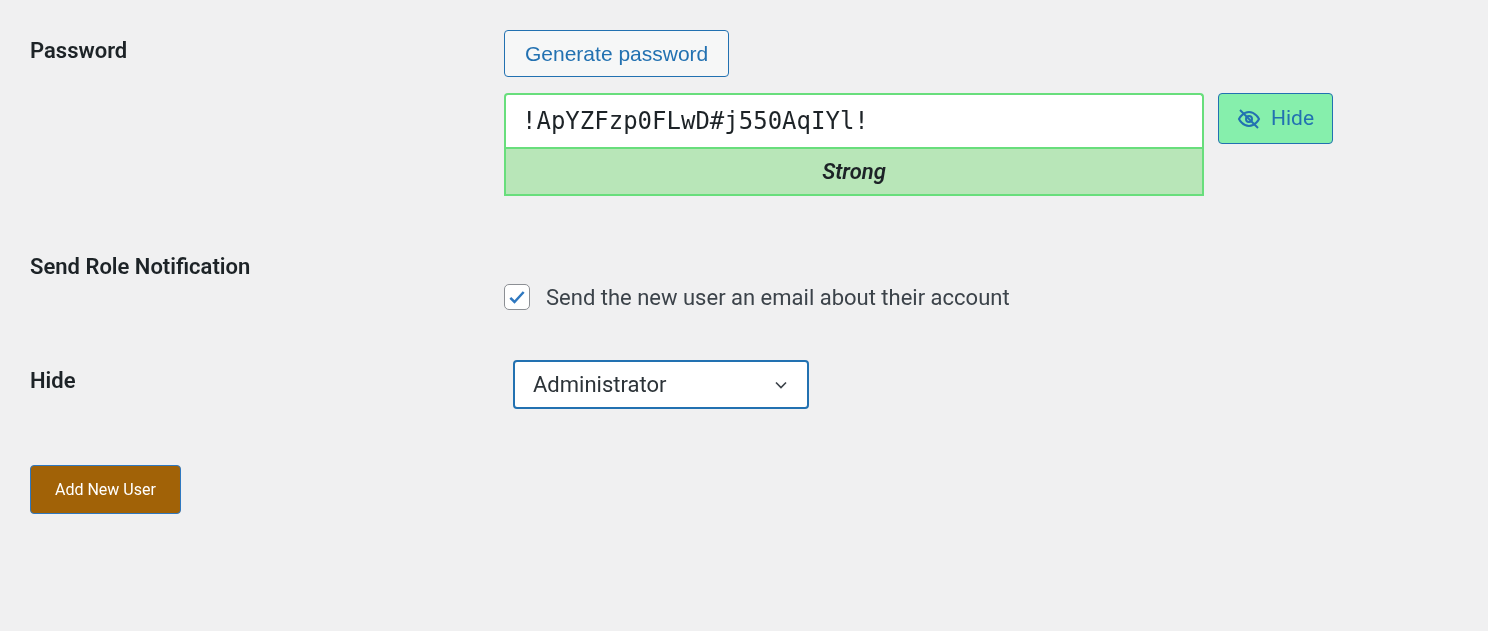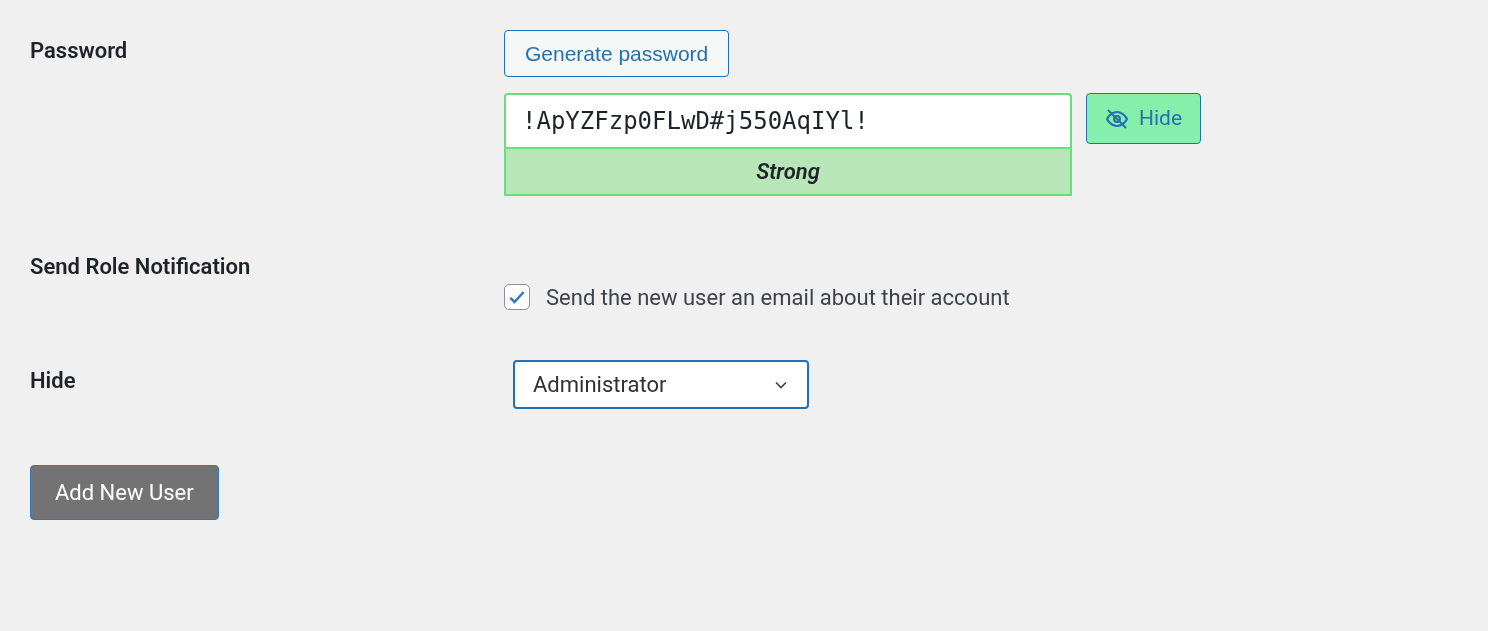--- a/index.html
+++ b/index.html
@@ -43,21 +43,21 @@
     }
     .password-section {
       margin-top: 16px;
       display: flex;
       align-items: flex-start;
       gap: 14px;
     }
     .password-input-wrap {
       display: flex;
       flex-direction: column;
-      width: 568px;
+      width: 700px;
     }
     .password-input {
       width: 100%;
       padding: 12px 16px;
       font-family: ui-monospace, SFMono-Regular, "SF Mono", Menlo, Monaco, Consolas, monospace;
       font-size: 24px;
       border: 2px solid #68de7c;
       border-radius: 4px 4px 0 0;
       background: #fff;
       color: #1d2327;
@@ -152,25 +152,25 @@
       width: 20px;
       height: 20px;
       stroke: #3c434a;
       stroke-width: 2;
       fill: none;
     }
     .submit-row {
       margin-top: 56px;
     }
     .btn-primary {
-      background: #737373;
+      background: #a16207;
       border: 1px solid #2f78c0;
       color: #fff;
       padding: 14px 24px;
-      font-size: 22px;
+      font-size: 16px;
       border-radius: 4px;
       cursor: pointer;
       font-family: inherit;
     }
   </style>
 </head>
 <body>
 
 <div class="form-row">
   <div class="form-label">Password</div>

